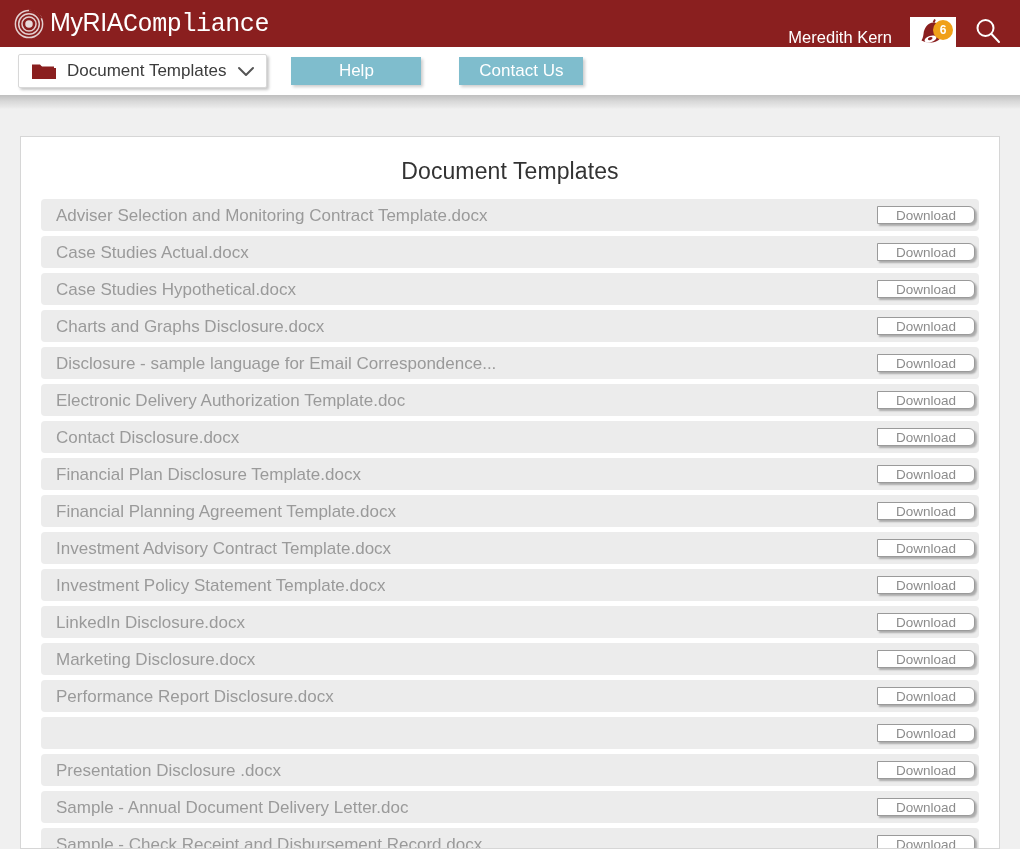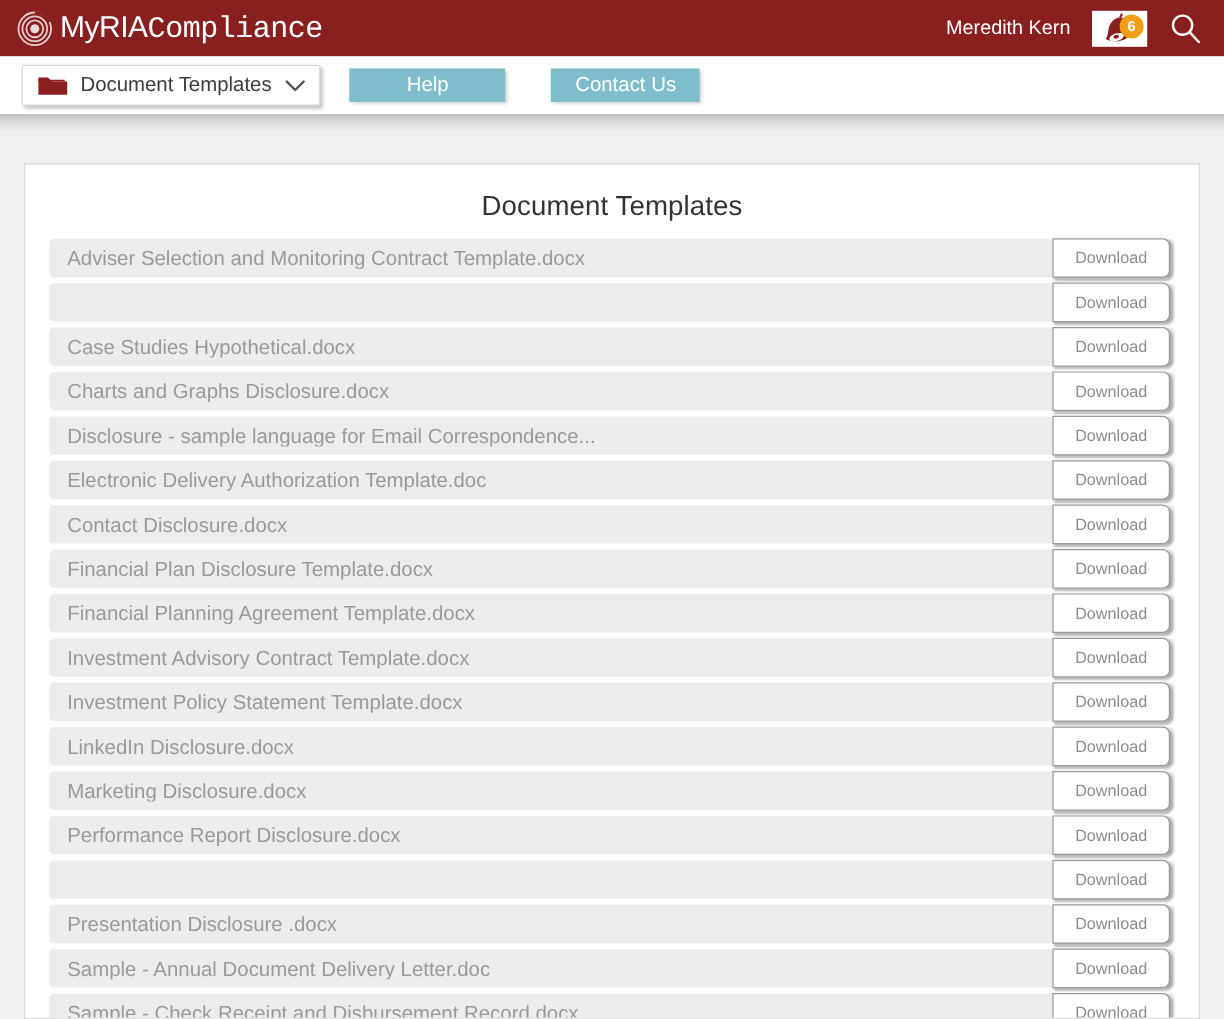--- a/index.html
+++ b/index.html
@@ -35,21 +35,21 @@
     white-space: nowrap;
     line-height: 1;
   }
   .brand-text .b-my { font-weight: 400; }
   .brand-text .b-ria { font-weight: 400; }
   .brand-text .b-comp { font-weight: 400; font-family: Liberation Mono, monospace; }
 
   .top-right {
     margin-left: auto;
     display: flex;
-    align-items: center;
+    align-items: flex-end;
     height: 100%;
   }
   .user-name {
     display: flex; align-items: center;
     color: #ffffff;
     font-size: 16.5px;
     padding: 0 18px 0 0;
     white-space: nowrap;
   }
   .bell-tile {
@@ -173,21 +173,21 @@
     white-space: nowrap;
     overflow: hidden;
     line-height: 1;
   }
   .dl-btn {
     position: absolute;
     right: 4px;
     top: 50%;
     transform: translateY(-50%);
     width: 98px;
-    height: 33px;
+    height: 18px;
     background: #ffffff;
     border: 1px solid #9a9a9a;
     border-radius: 0 6px 6px 0;
     box-shadow: 2px 2px 2px rgba(0,0,0,0.28);
     color: #8c8c8c;
     font-size: 13.5px;
     font-family: inherit;
     display: flex;
     align-items: center;
     justify-content: center;
@@ -260,20 +260,21 @@
   <div class="card">
 
     <h1 class="page-title">Document Templates</h1>
 
     <div class="doc-list" id="doc-list">
         <div class="doc-row">
           <span class="doc-name">Adviser Selection and Monitoring Contract Template.docx</span>
           <button class="dl-btn">Download</button>
         </div>
         <div class="doc-row">
+          <span class="doc-name">Case Studies Actual.docx</span>
           <button class="dl-btn">Download</button>
         </div>
         <div class="doc-row">
           <span class="doc-name">Case Studies Hypothetical.docx</span>
           <button class="dl-btn">Download</button>
         </div>
         <div class="doc-row">
           <span class="doc-name">Charts and Graphs Disclosure.docx</span>
           <button class="dl-btn">Download</button>
         </div>

